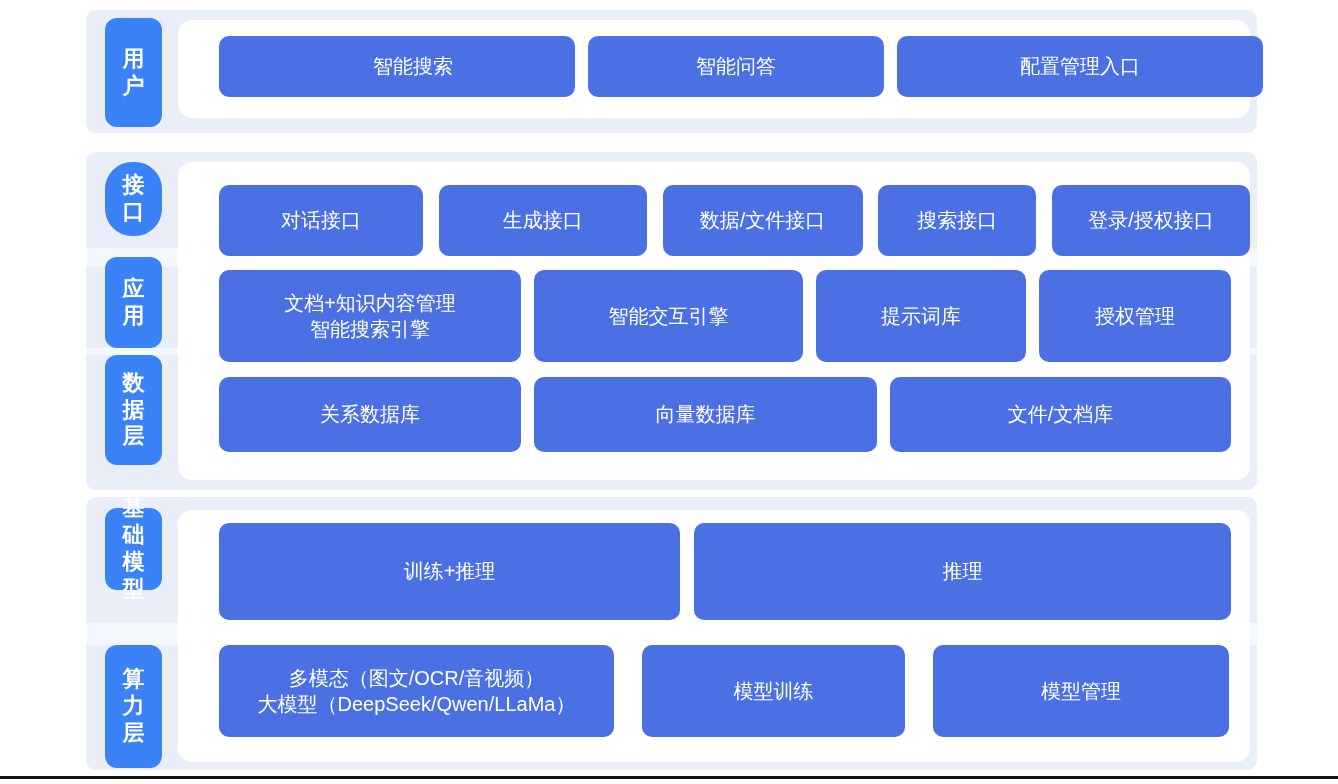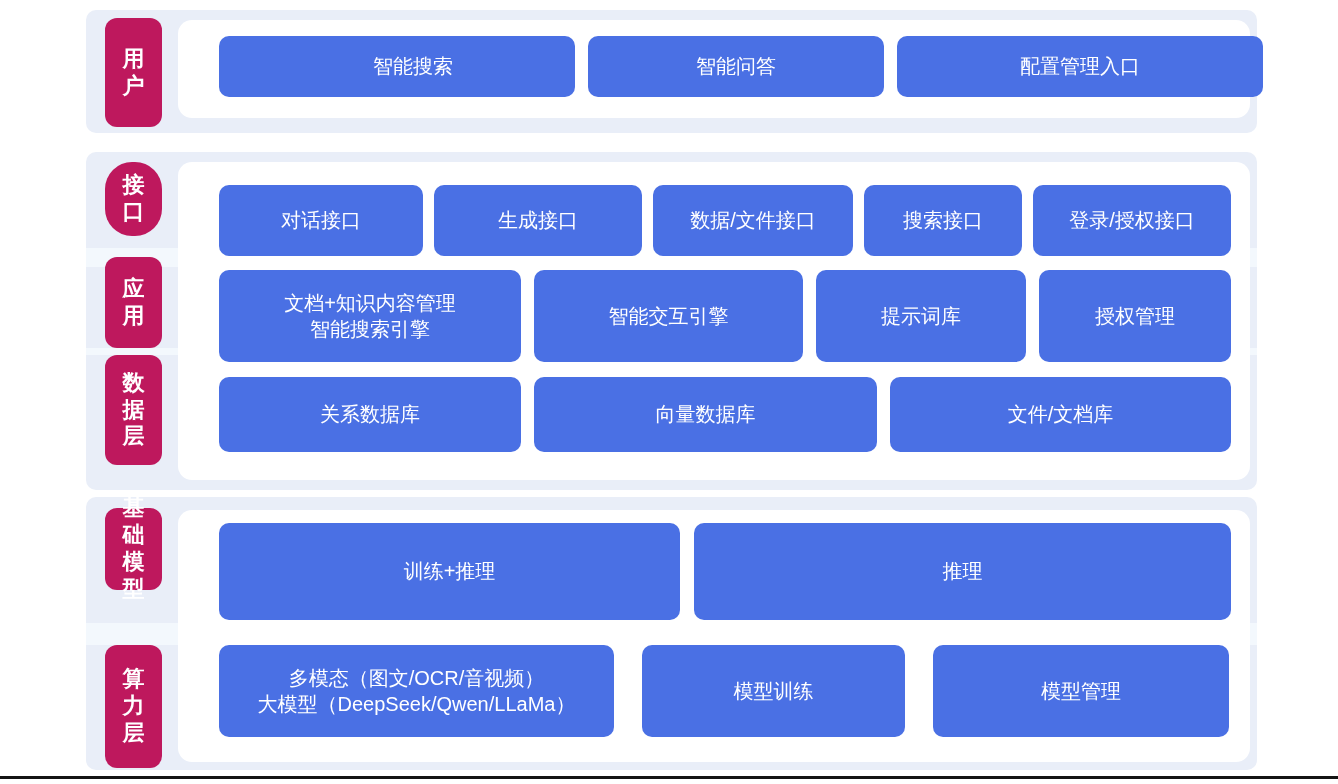--- a/index.html
+++ b/index.html
@@ -7,21 +7,21 @@
     position:relative;width:1338px;height:784px;background:#ffffff;overflow:hidden;
     font-family:"Liberation Sans","DejaVu Sans",sans-serif;
   }
   .section{position:absolute;left:86px;width:1171px;background:#e9eef8;border-radius:10px;}
   .s1{top:10px;height:123px;}
   .s2{top:152px;height:338px;}
   .s3{top:497px;height:273px;}
   .divider{position:absolute;left:0;width:100%;background:#f3f8fd;z-index:1;}
   .panel{position:absolute;left:92px;width:1072px;background:#ffffff;border-radius:14px;z-index:2;}
   .tab{
-    position:absolute;left:19px;width:57px;background:#be185d;border-radius:12px;z-index:3;
+    position:absolute;left:19px;width:57px;background:#3b82f6;border-radius:12px;z-index:3;
     display:flex;align-items:center;justify-content:center;color:#ffffff;font-weight:bold;font-size:22px;
   }
   .tab span{display:block;width:26px;text-align:center;word-break:break-all;line-height:1.22;}
   .row{display:flex;padding-left:41px;}
   .box{
     background:#4a70e4;border-radius:10px;color:#ffffff;font-size:20px;
     display:flex;align-items:center;justify-content:center;text-align:center;flex:0 0 auto;
   }
   .box.two{flex-direction:column;line-height:26px;}
   .bottom-rule{position:absolute;left:0;top:776px;width:1338px;height:3px;background:#141414;}
@@ -41,21 +41,21 @@
     </div>
     <div class="tab" style="top:8px;height:109px;">
       <span>用户</span>
     </div>
   </div>
 
   <div class="section s2">
     <div class="divider" style="top:96px;height:19px;"></div>
     <div class="divider" style="top:196px;height:7px;"></div>
     <div class="panel" style="top:10px;height:318px;">
-      <div class="row" style="margin-top:23px;gap:11px;">
+      <div class="row" style="margin-top:23px;gap:11px;justify-content:space-between;">
         <div class="box" style="width:204px;height:71px;">对话接口</div>
         <div class="box" style="width:208px;height:71px;">生成接口</div>
         <div class="box" style="width:200px;height:71px;">数据/文件接口</div>
         <div class="box" style="width:158px;height:71px;">搜索接口</div>
         <div class="box" style="width:198px;height:71px;">登录/授权接口</div>
       </div>
       <div class="row" style="margin-top:14px;gap:13px;">
         <div class="box two" style="width:302px;height:92px;">
           <span>文档+知识内容管理</span>
           <span>智能搜索引擎</span>

